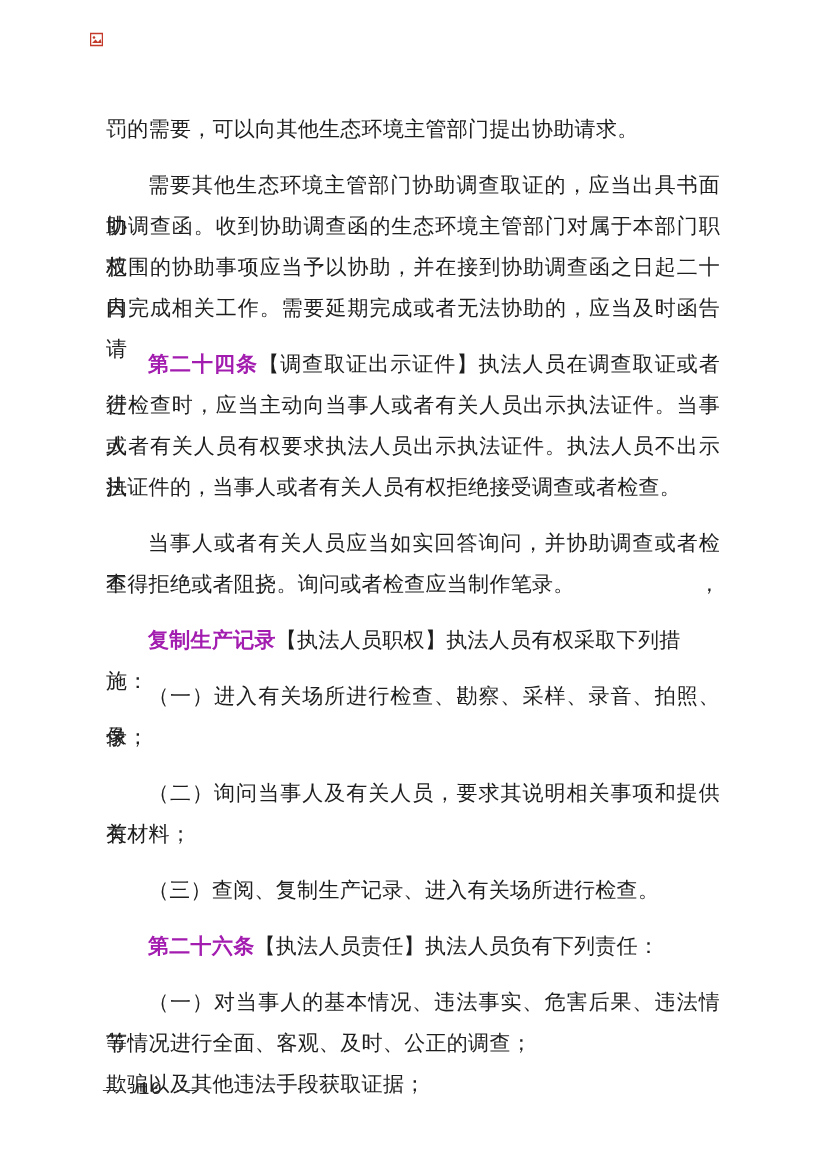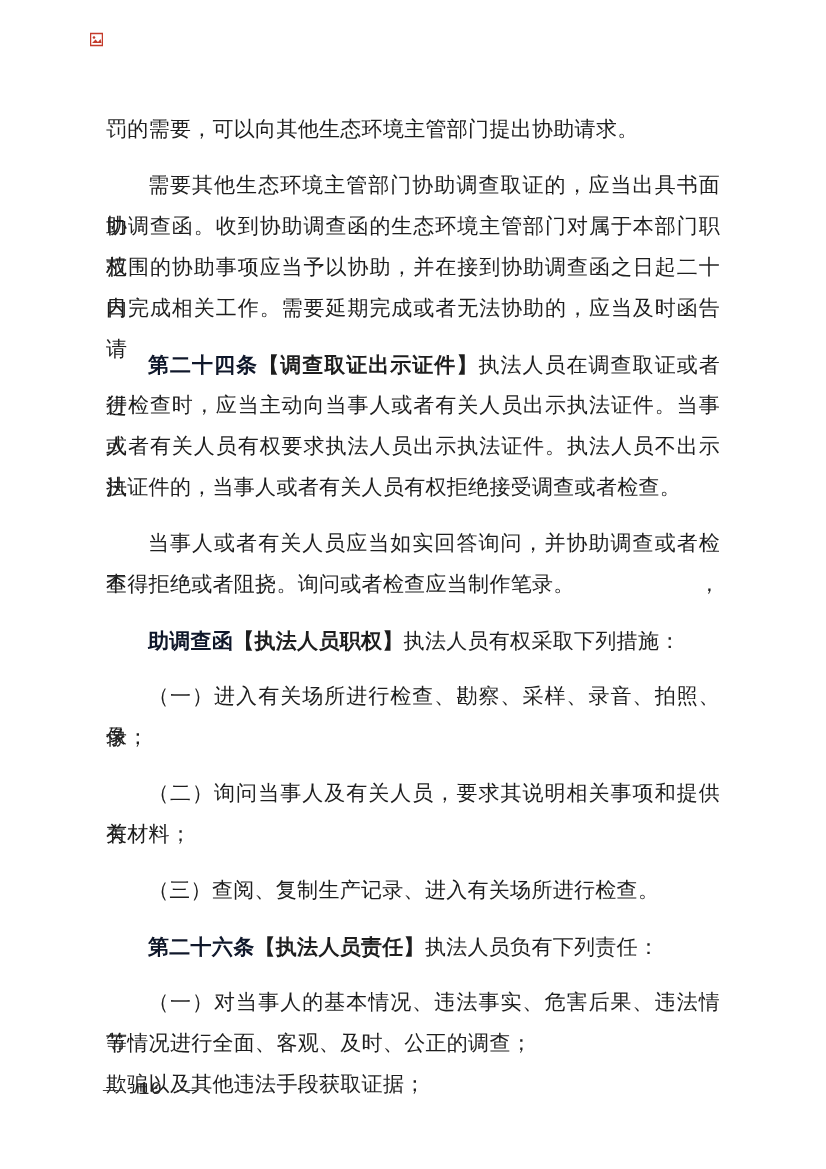--- a/index.html
+++ b/index.html
@@ -33,24 +33,24 @@
     letter-spacing: 0.3px;
     color: #1e1e1e;
   }
   .line.stretch {
     text-align: justify;
     text-align-last: justify;
   }
   .line.indent { text-indent: 42px; margin-top: 15px; }
   .heading {
     font-weight: bold;
-    font-family: Liberation Sans, sans-serif;
-    color: #0f172a;
+    font-family: Liberation Serif, serif;
+    color: #a21caf;
   }
-  .bracket { font-weight: bold; }
+  .bracket { font-weight: normal; }
   .footer {
     position: absolute;
     left: 104px;
     top: 1076px;
     height: 26px;
     display: flex;
     align-items: center;
     gap: 15px;
     font-size: 19px;
     color: #2a2a2a;
@@ -83,21 +83,21 @@
       <div class="line indent stretch"><span>需要其他生态环境主管部门协助调查取证的，应当出具书面协</span></div>
       <div class="line stretch"><span>助调查函。收到协助调查函的生态环境主管部门对属于本部门职权</span></div>
       <div class="line stretch"><span>范围的协助事项应当予以协助，并在接到协助调查函之日起二十日</span></div>
       <div class="line stretch"><span>内完成相关工作。需要延期完成或者无法协助的，应当及时函告请</span></div>
       <div class="line indent stretch"><span class="heading">第二十四条</span><span class="bracket">【调查取证出示证件】</span><span>执法人员在调查取证或者进</span></div>
       <div class="line stretch"><span>行检查时，应当主动向当事人或者有关人员出示执法证件。当事人</span></div>
       <div class="line stretch"><span>或者有关人员有权要求执法人员出示执法证件。执法人员不出示执</span></div>
       <div class="line"><span>法证件的，当事人或者有关人员有权拒绝接受调查或者检查。</span></div>
       <div class="line indent stretch"><span>当事人或者有关人员应当如实回答询问，并协助调查或者检查，</span></div>
       <div class="line"><span>不得拒绝或者阻挠。询问或者检查应当制作笔录。</span></div>
-      <div class="line indent"><span class="heading">助调查函</span><span class="bracket">【执法人员职权】</span><span>执法人员有权采取下列措施：</span></div>
+      <div class="line indent"><span class="heading">复制生产记录</span><span class="bracket">【执法人员职权】</span><span>执法人员有权采取下列措施：</span></div>
       <div class="line indent stretch"><span>（一）进入有关场所进行检查、勘察、采样、录音、拍照、录</span></div>
       <div class="line"><span>像；</span></div>
       <div class="line indent stretch"><span>（二）询问当事人及有关人员，要求其说明相关事项和提供有</span></div>
       <div class="line"><span>关材料；</span></div>
       <div class="line indent"><span>（三）查阅、复制生产记录、进入有关场所进行检查。</span></div>
       <div class="line indent"><span class="heading">第二十六条</span><span class="bracket">【执法人员责任】</span><span>执法人员负有下列责任：</span></div>
       <div class="line indent stretch"><span>（一）对当事人的基本情况、违法事实、危害后果、违法情节</span></div>
       <div class="line"><span>等情况进行全面、客观、及时、公正的调查；</span></div>
       <div class="line"><span>欺骗以及其他违法手段获取证据；</span></div>
     </main>

